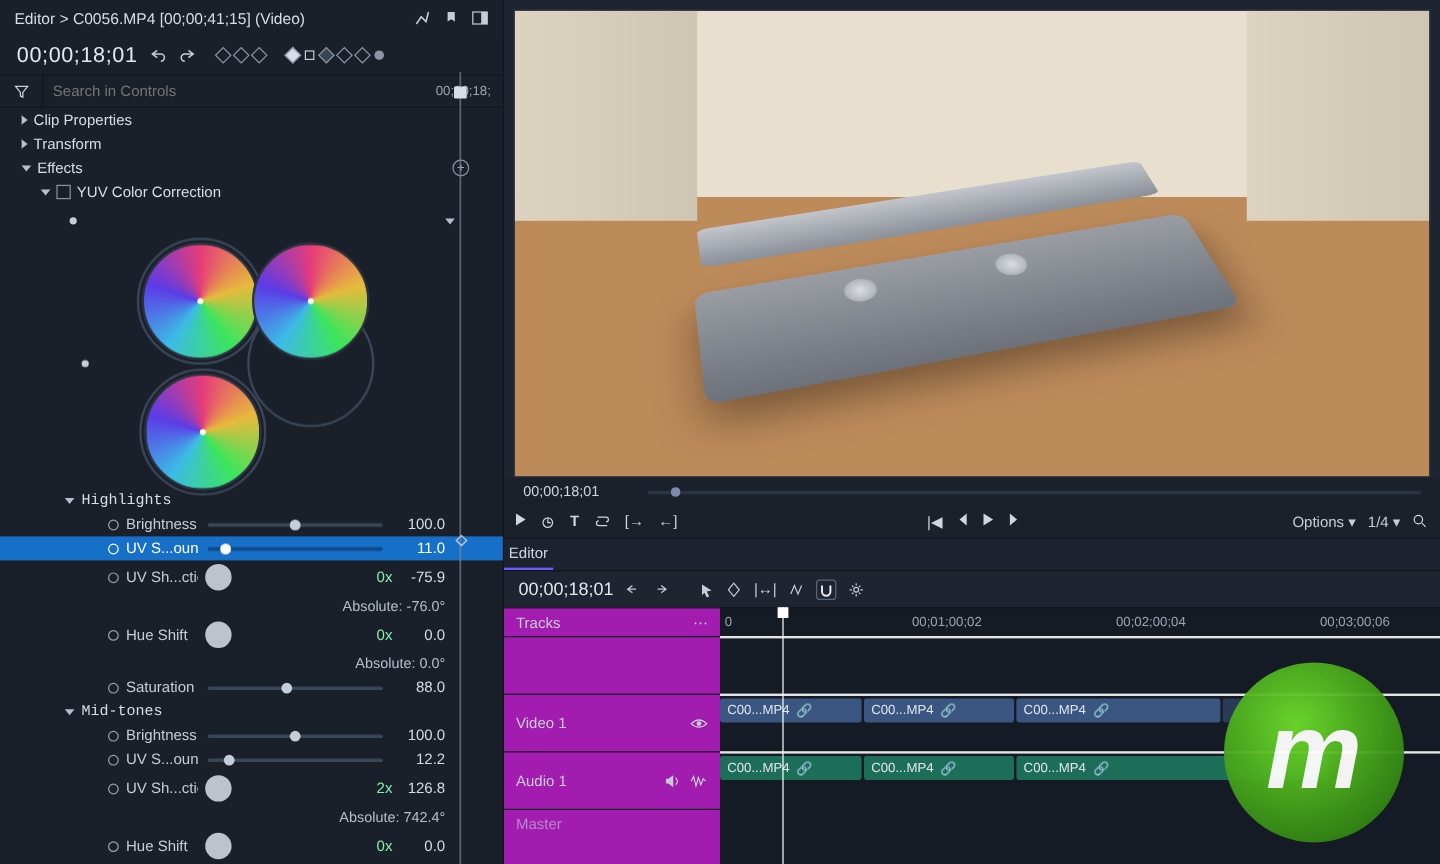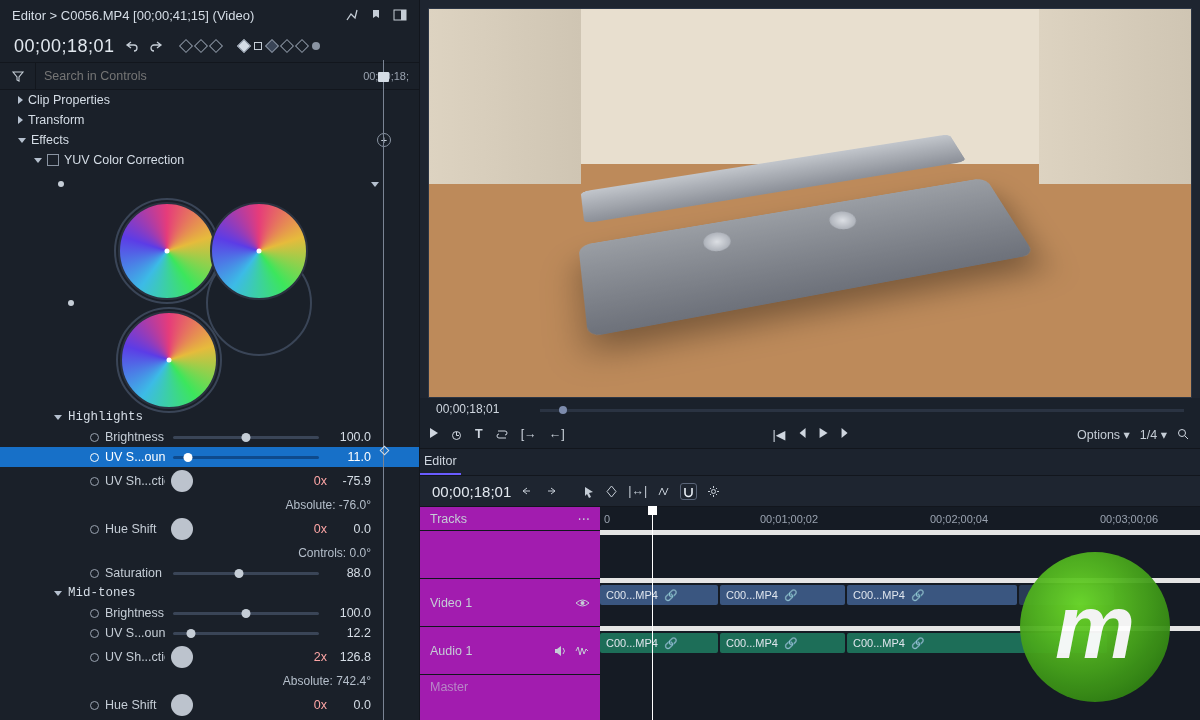--- a/index.html
+++ b/index.html
@@ -53,21 +53,21 @@
 
 .param { display: flex; align-items: center; height: 20px; padding-right: 48px; }
 .param.sel { background: #1770c8; color: #fff; }
 .param-ring { width: 9px; height: 9px; border: 1px solid #9aa3b0; border-radius: 50%; margin-left: 90px; margin-right: 6px; }
 .param.sel .param-ring { border-color: #fff; }
 .param-label { width: 60px; color: #c5cdd6; white-space: nowrap; overflow: hidden; }
 .param.sel .param-label { color: #fff; }
 .param-slider { flex: 1; height: 3px; background: #3a4557; border-radius: 2px; position: relative; margin: 0 8px; }
 .param-slider-dot { position: absolute; top: -3px; width: 9px; height: 9px; border-radius: 50%; background: #c5cdd6; transform: translateX(-50%); }
 .param-knob { width: 22px; height: 22px; border-radius: 50%; background: #bcc3cd; margin: 0 6px; }
-.param-mul { width: 26px; text-align: right; color: #fca5a5; }
+.param-mul { width: 26px; text-align: right; color: #86efac; }
 .param-val { width: 44px; text-align: right; color: #d5dde6; }
 .param.sel .param-val { color: #fff; }
 .param-absrow { display: flex; justify-content: flex-end; padding-right: 48px; height: 20px; align-items: center; color: #b5bfcb; font-size: 12px; }
 .param-knob-row { display: flex; align-items: center; height: 28px; padding-right: 48px; }
 
 .section-hdr { display: flex; align-items: center; height: 20px; padding-left: 54px; gap: 6px; font-family: Liberation Mono, monospace; }
 
 
 .preview-box { padding: 8px 8px 0 8px; }
 .preview { width: 100%; height: 390px; background: linear-gradient(#e8dfcf 0 40%, #bd8a5a 40% 100%); position: relative; border: 1px solid #2b3545; overflow: hidden; }
@@ -99,21 +99,21 @@
 
 .timeline { display: flex; flex: 1; }
 .tl-left { width: 180px; background: #a21caf; }
 .tl-right { flex: 1; background: #151b24; position: relative; }
 .tl-track-hdr { display: flex; align-items: center; height: 48px; padding: 0 10px; border-top: 1px solid #12161d; gap: 8px; }
 .tl-track-hdr.ruler-hdr { height: 24px; }
 .tl-ruler { display: flex; align-items: center; height: 24px; border-top: 1px solid #12161d; position: relative; }
 .tl-ruler span { position: absolute; font-size: 11px; color: #9aa3b0; }
 .tl-playhead { position: absolute; top: 0; bottom: 0; width: 1px; background: #fff; }
 .tl-playhead::before { content:""; position:absolute; top:0; left:-4px; width:9px; height:9px; background:#fff; }
-.tl-lane { height: 48px; border-top: 5px solid #e5e5e5; position: relative; text-align: right; }
+.tl-lane { height: 48px; border-top: 2px solid #e5e5e5; position: relative; text-align: right; }
 .clip { position: absolute; top: 2px; height: 20px; border-radius: 2px; display: flex; align-items: center; padding: 0 6px; font-size: 11px; gap: 6px; overflow: hidden; color: #dfe5ed; }
 .clip.video { background: #3a5680; }
 .clip.audio { background: #1d6e58; }
 .link-icon { opacity: 0.9; }
 .hdr-icon { margin-left: auto; }
 
 .logo { position: absolute; right: 30px; bottom: 18px; width: 150px; height: 150px; border-radius: 50%; background: radial-gradient(circle at 40% 35%, #6ddc2a, #2b7a11 85%); display:flex; align-items:center; justify-content:center; font-size: 90px; font-weight: 900; color: #fff; font-style: italic; opacity: 0.95; pointer-events: none; }
 svg { display: block; }
 </style>
 </head>
@@ -249,21 +249,21 @@
         </div>
       <div class="param-knob-row">
         <span class="param-ring" style="margin-left:90px;margin-right:6px"></span>
         <span class="param-label" style="width:60px">Hue Shift</span>
         <div class="param-knob"></div>
         <div style="flex:1"></div>
         <span class="param-mul">0x</span>
         <span class="param-val">0.0</span>
       </div>
       <div class="param-absrow">
-          <span>Controls: 0.0°</span>
+          <span>Absolute: 0.0°</span>
         </div>
       <div class="param">
         <span class="param-ring"></span>
           <span class="param-label">Saturation</span>
         <div class="param-slider">
             <div class="param-slider-dot" style="left:45%"></div>
           </div>
         <span class="param-val">88.0</span>
       </div>
 

